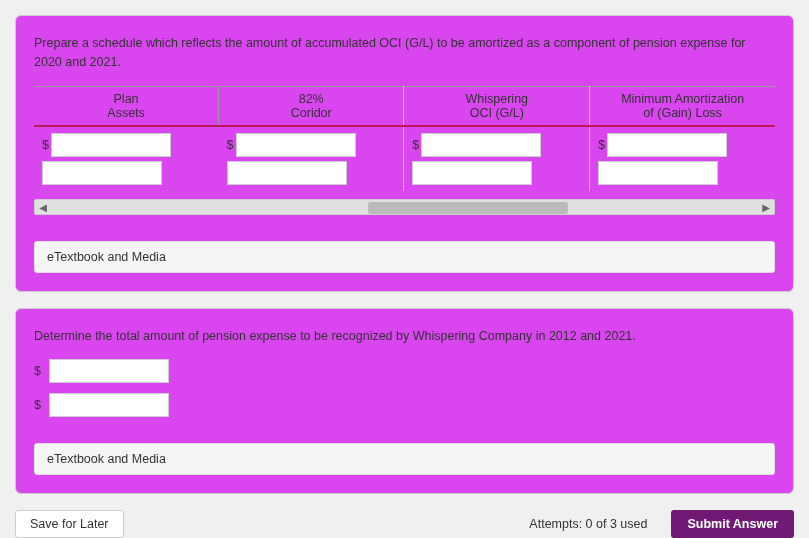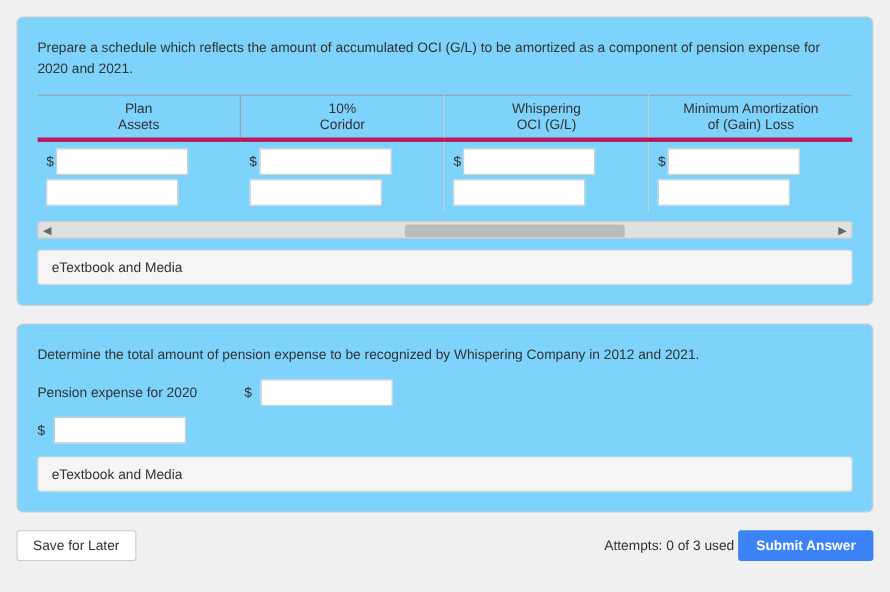--- a/index.html
+++ b/index.html
@@ -4,21 +4,21 @@
   <style>
     * { box-sizing: border-box; margin: 0; padding: 0; }
     body {
       font-family: Arial, sans-serif;
       font-size: 13px;
       background: #f0f0f0;
       padding: 15px;
       color: #333;
     }
     .card {
-      background: #7dd3fc;
+      background: #d946ef;
       border: 1px solid #ccc;
       border-radius: 6px;
       padding: 18px;
       margin-bottom: 16px;
     }
     .instruction {
       font-size: 12.5px;
       margin-bottom: 14px;
       line-height: 1.5;
       color: #333;
@@ -30,21 +30,21 @@
     table {
       border-collapse: collapse;
       width: 100%;
       min-width: 580px;
     }
     th {
       text-align: center;
       font-weight: normal;
       font-size: 12.5px;
       padding: 5px 10px;
-      border-bottom: 4px solid #be185d;
+      border-bottom: 2px solid #be185d;
       border-top: 1px solid #999;
     }
     th.left-col { border-right: 1px solid #999; }
     .col-divider { border-right: 1px solid #ccc; }
     td {
       padding: 5px 8px;
       vertical-align: top;
     }
     .input-row td {
       padding-top: 6px;
@@ -79,21 +79,21 @@
       width: 120px;
       outline: none;
     }
     .etextbook-bar {
       background: #f5f5f5;
       border: 1px solid #ddd;
       border-radius: 3px;
       padding: 8px 12px;
       font-size: 12.5px;
       color: #333;
-      margin-top: 10px;
+      margin-top: 26px;
     }
     .scrollbar-area {
       height: 16px;
       background: #e0e0e0;
       border: 1px solid #ccc;
       border-radius: 2px;
       margin: 8px 0;
       position: relative;
       overflow: hidden;
     }
@@ -158,24 +158,24 @@
       background: #fff;
       padding: 6px 14px;
       font-size: 12.5px;
       border-radius: 3px;
       cursor: pointer;
       color: #333;
     }
     .attempts-text {
       font-size: 12.5px;
       color: #333;
-      margin-right: 4px;
+      margin-right: 24px;
     }
     .submit-btn {
-      background: #3b82f6;
+      background: #701a75;
       color: #fff;
       border: none;
       padding: 7px 16px;
       font-size: 12.5px;
       border-radius: 3px;
       cursor: pointer;
       font-weight: bold;
     }
     .footer-right {
       display: flex;
@@ -189,21 +189,21 @@
 <body>
 
 <div class="card">
   <p class="instruction">Prepare a schedule which reflects the amount of accumulated OCI (G/L) to be amortized as a component of pension expense for 2020 and 2021.</p>
   <div class="table-wrapper">
     <table>
       <thead>
         <tr>
           <th class="th-multiline left-col">Plan
 Assets</th>
-          <th class="th-multiline col-divider">10%
+          <th class="th-multiline col-divider">82%
 Coridor</th>
           <th class="th-multiline col-divider">Whispering
 OCI (G/L)</th>
           <th class="th-multiline">Minimum Amortization
 of (Gain) Loss</th>
         </tr>
       </thead>
       <tbody>
         <tr class="input-row">
           <td class="left-col">
@@ -255,21 +255,20 @@
   </div>
   <div class="etextbook-bar">
     <span>eTextbook and Media</span>
   </div>
 </div>
 
 <div class="card">
   <p class="instruction">Determine the total amount of pension expense to be recognized by Whispering Company in 2012 and 2021.</p>
   <div style="margin-top: 12px; margin-bottom: 12px;">
     <div class="pension-row">
-      <span class="pension-label">Pension expense for 2020</span>
       <span class="pension-dollar">$</span>
       <input type="text" class="input-plain" style="">
     </div>
     <div class="pension-row">
       <span class="pension-dollar">$</span>
       <input type="text" class="input-plain" style="">
     </div>
   </div>
   <div class="etextbook-bar">
     <span>eTextbook and Media</span>

